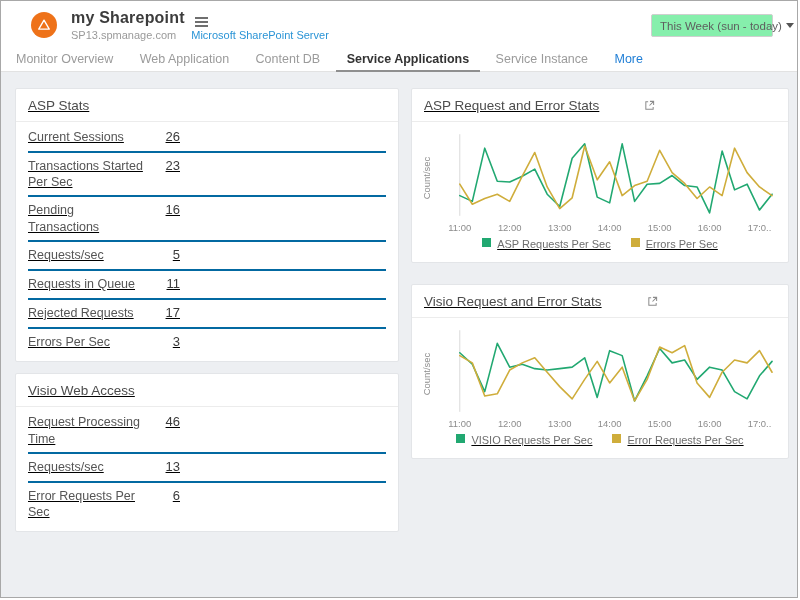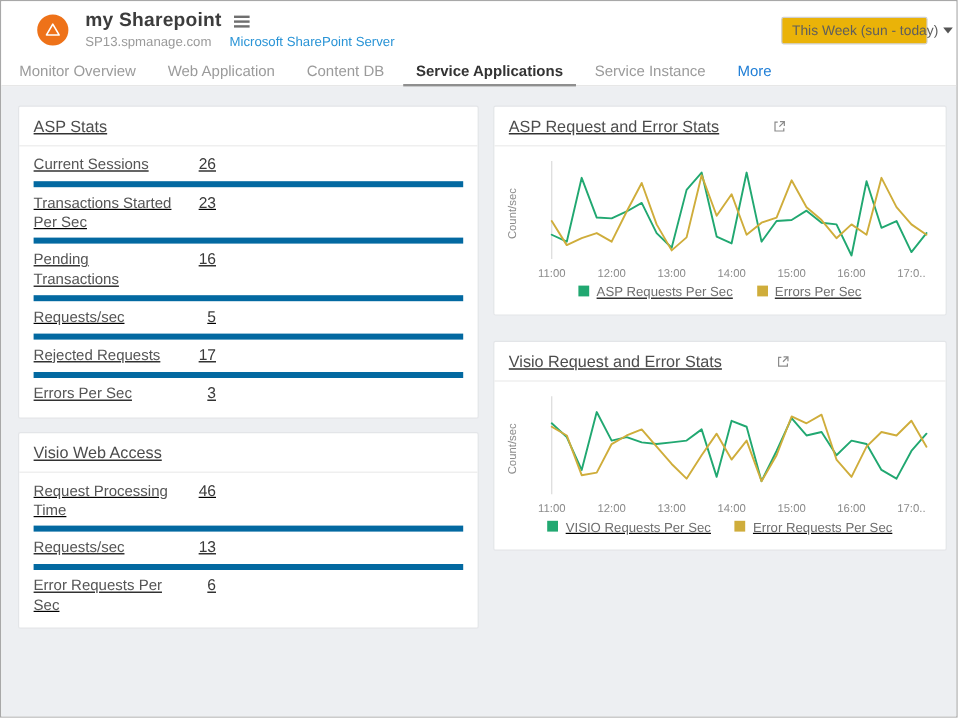--- a/index.html
+++ b/index.html
@@ -3,28 +3,28 @@
 <meta charset="utf-8">
 <style>
   * { margin:0; padding:0; box-sizing:border-box; }
   body { font-family:"Liberation Sans", sans-serif; background:#fff; }
   .frame { width:798px; height:598px; border:1px solid #a8a8a8; background:#fff; overflow:hidden; position:relative; }
 
   
   .header { height:48px; background:#fff; position:relative; padding:8px 12px 0 30px; display:flex; }
   .logo { width:26px; height:26px; border-radius:50%; background:#ee7219; display:flex; align-items:center; justify-content:center; margin-top:3px; flex:0 0 auto; }
   .title-wrap { margin-left:14px; }
-  .title-row { display:flex; align-items:center; }
+  .title-row { display:flex; align-items:flex-end; }
   .title { font-size:16px; font-weight:bold; color:#3c3c3c; letter-spacing:.2px; }
   .hamburger { margin-left:10px; display:inline-flex; flex-direction:column; gap:2px; cursor:pointer; }
   .hamburger i { display:block; width:13px; height:2px; background:#6f6f6f; }
   .sub-row { margin-top:2px; font-size:11px; }
   .sub-row .host { color:#9a9a9a; }
   .sub-row a { color:#2a94d6; text-decoration:none; margin-left:12px; }
-  .range { position:absolute; right:24px; top:13px; width:122px; height:23px; border:1px solid #cfcfcf; border-radius:2px; background:#eab308; display:flex; align-items:center; padding:0 8px; cursor:pointer; }
+  .range { position:absolute; right:24px; top:13px; width:122px; height:23px; border:1px solid #cfcfcf; border-radius:2px; background:#86efac; display:flex; align-items:center; padding:0 8px; cursor:pointer; }
   .range span.rtext { font-size:11.5px; color:#5e5e5e; flex:1; white-space:nowrap; }
   .caret { width:0; height:0; border-left:4px solid transparent; border-right:4px solid transparent; border-top:5px solid #555; margin-left:4px; }
 
   
   .tabbar { height:23px; border-bottom:1px solid #e2e2e2; padding-left:4px; background:#fff; white-space:nowrap; }
   .tab { display:inline-block; font-size:12.5px; color:#9b9b9b; padding:0 11px; line-height:21px; height:23px; cursor:pointer; }
   .tab.active { color:#333; font-weight:bold; border-bottom:2px solid #8f8f8f; }
   .tab.more { color:#1f7ed6; }
 
   
@@ -32,21 +32,21 @@
   .col-left { width:384px; flex:0 0 auto; }
   .col-right { width:378px; flex:0 0 auto; }
   .card { background:#fff; border:1px solid #e3e5e8; border-radius:2px; }
   .col-left .card:first-child { margin-bottom:11px; }
   .col-right .card:first-child { margin-bottom:21px; }
 
   .card-title { font-size:13.5px; color:#4c4c4c; padding:9px 12px 8px; border-bottom:1px solid #ececec; }
 
   
   .stat-rows { padding:2px 12px 6px; }
-  .srow { display:grid; grid-template-columns:118px 34px; padding:5px 0; border-top:5px solid #0369a1; }
+  .srow { display:grid; grid-template-columns:118px 34px; padding:5px 0; border-top:2px solid #0369a1; }
   .srow:first-child { border-top:none; }
   .slabel { font-size:12.5px; color:#555; line-height:1.3; }
   .sval { font-size:13px; color:#3a3a3a; text-align:right; line-height:1.3; }
 
   
   .chart-head { display:flex; align-items:center; padding:9px 12px 8px; border-bottom:1px solid #ececec;gap:38px; }
   .chart-head .ct { font-size:13.5px; color:#4c4c4c; }
   .expand-icon { margin-left:7px; cursor:pointer; display:inline-flex; }
   svg.chart { display:block; width:360px; height:106px; margin:6px 8px 0; }
   .legend { display:flex; justify-content:center; gap:20px; padding:4px 0 12px; }
@@ -109,20 +109,24 @@
               <span class="slabel">Transactions Started Per Sec</span>
               <span class="sval">23</span>
             </div>
           <div class="srow">
               <span class="slabel">Pending Transactions</span>
               <span class="sval">16</span>
             </div>
           <div class="srow">
               <span class="slabel">Requests/sec</span>
               <span class="sval">5</span>
+            </div>
+          <div class="srow">
+              <span class="slabel">Requests in Queue</span>
+              <span class="sval">11</span>
             </div>
           <div class="srow">
               <span class="slabel">Rejected Requests</span>
               <span class="sval">17</span>
             </div>
           <div class="srow">
               <span class="slabel">Errors Per Sec</span>
               <span class="sval">3</span>
             </div>
         </div>

